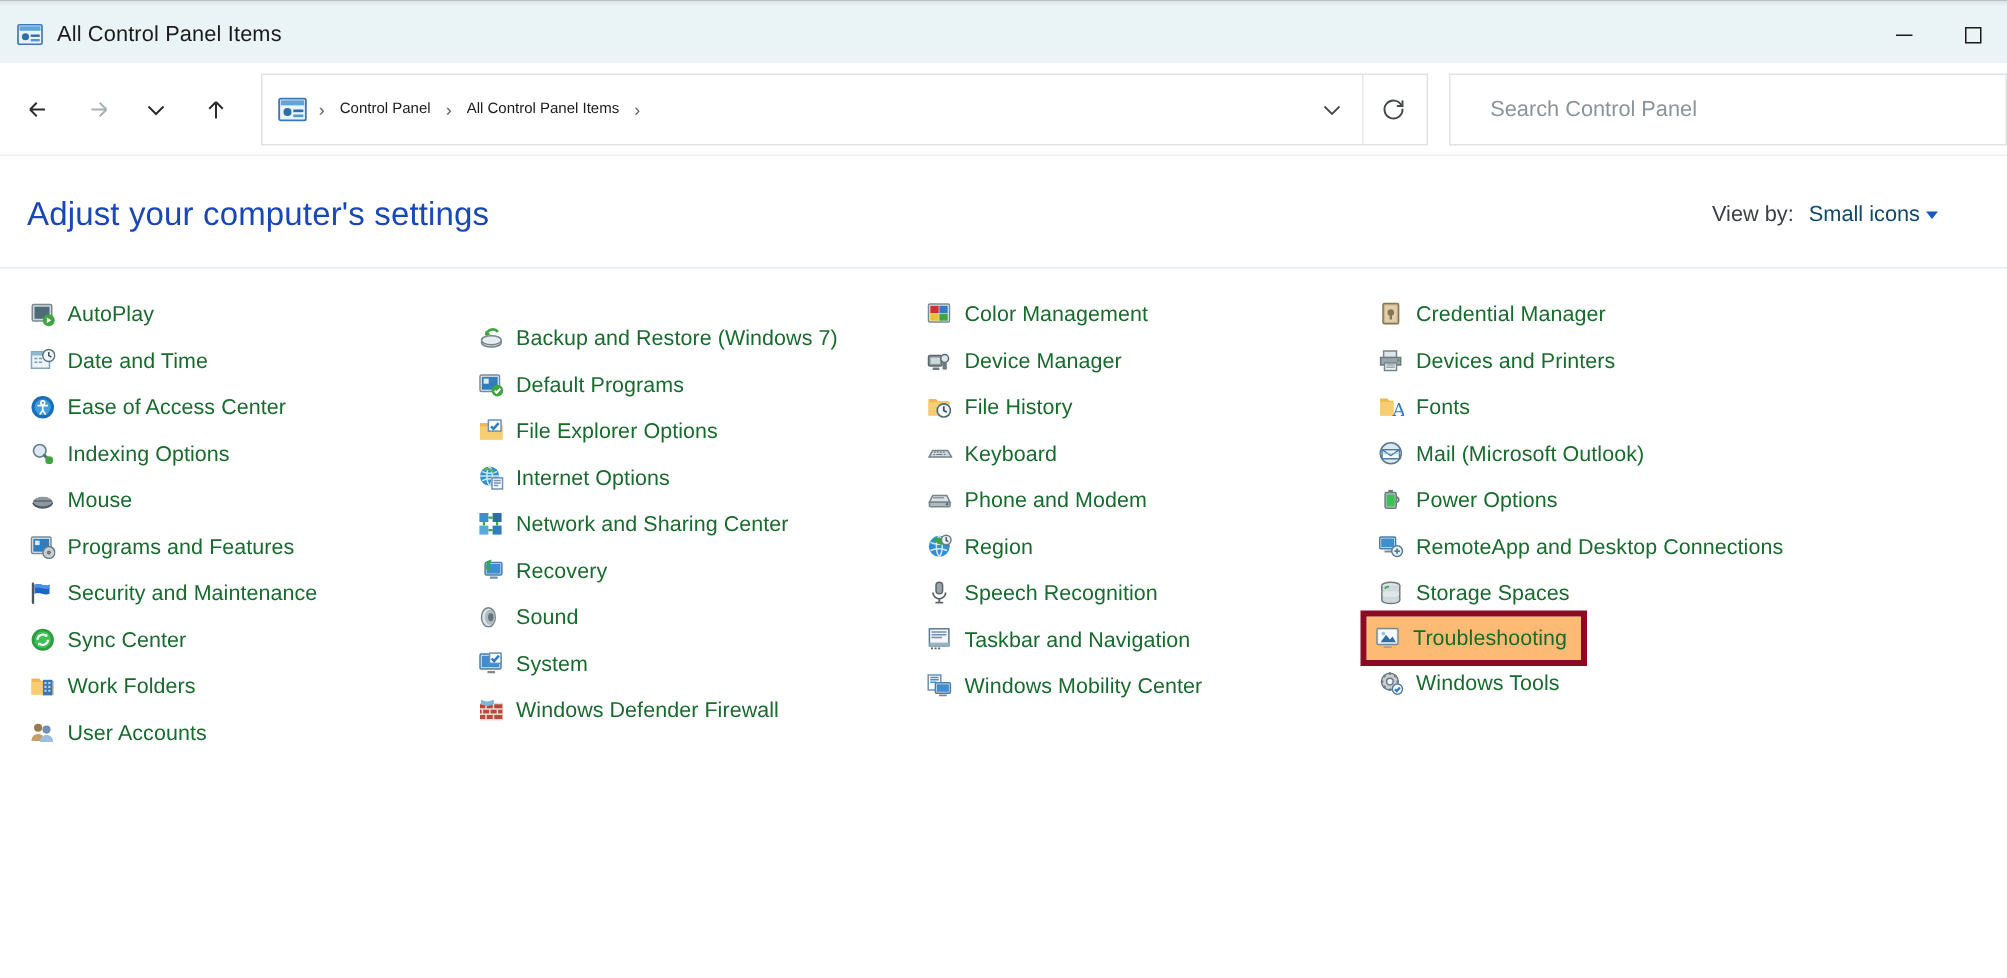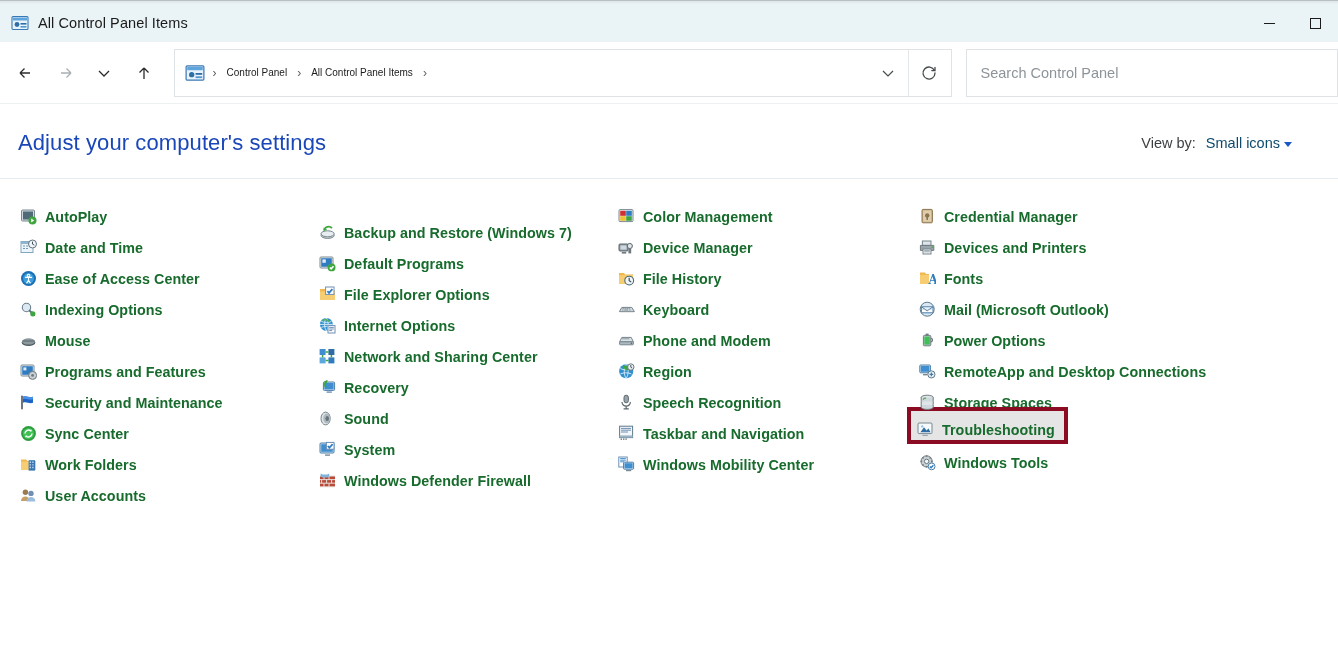--- a/index.html
+++ b/index.html
@@ -111,21 +111,21 @@
   .addr-sep { width: 1px; height: 46px; background: #e4e8ea; }
 
   .searchbox {
     width: 378px;
     height: 48px;
     margin-left: 14px;
     border: 1px solid #dfe3e6;
     background: #ffffff;
     display: flex;
     align-items: center;
-    padding-left: 14px;
+    padding-left: 27px;
   }
   .searchbox input {
     border: 0;
     outline: 0;
     width: 100%;
     font-family: "Liberation Sans", sans-serif;
     font-size: 14.5px;
     color: #1b1b1b;
     background: transparent;
   }
@@ -186,45 +186,44 @@
     position: absolute;
     top: 15px;
   }
   .col0 { left: 18px;  width: 290px; }
   .col1 { left: 317px; width: 292px; margin-top: 16px; }
   .col2 { left: 616px; width: 292px; }
   .col3 { left: 917px; width: 400px; }
 
   .cp-item {
     display: flex;
-    align-items: flex-end;
+    align-items: center;
     height: 31px;
     gap: 8px;
     cursor: default;
     width: max-content;
     padding: 0 2px;
-    font-weight: bold;
   }
   .cp-item .label {
     font-size: 14.3px;
     color: #176b2c;
     white-space: nowrap;
     letter-spacing: .05px;
   }
   .cp-icon {
     width: 17px; height: 17px;
     flex: 0 0 17px;
     position: relative;
   }
   .cp-icon svg { display: block; }
 
   
   .cp-item.highlighted {
     outline: 4px solid #8a0b22;
-    background: #e5e5e5;
+    background: #fdba74;
     padding: 2px 9px 2px 6px;
     height: 29px;
     margin-left: -6px;
   }
 </style>
 </head>
 <body>
 
 <div class="top-edge"></div>
 

